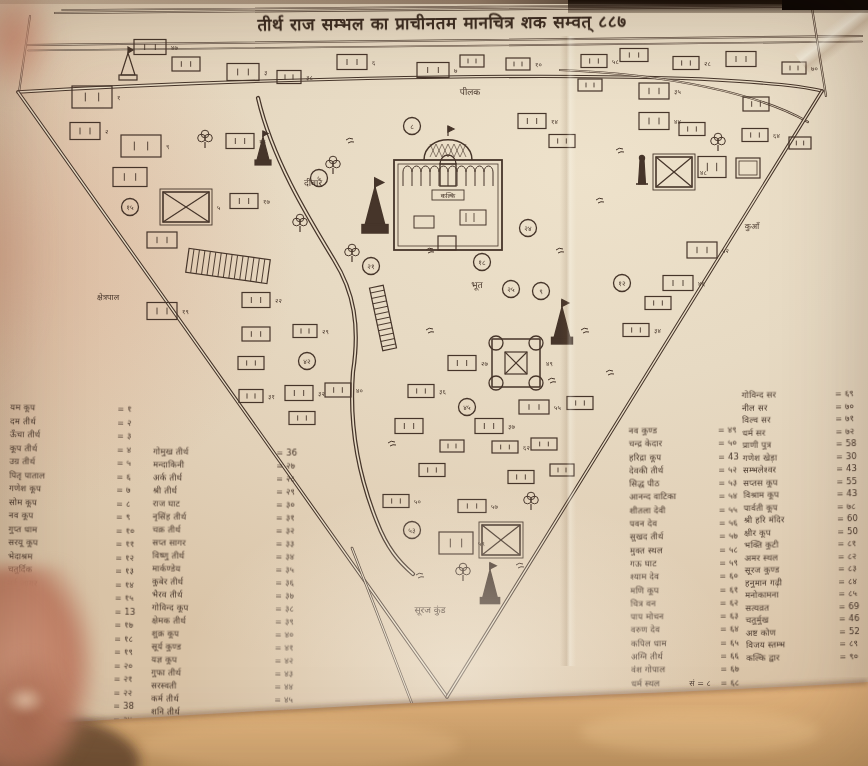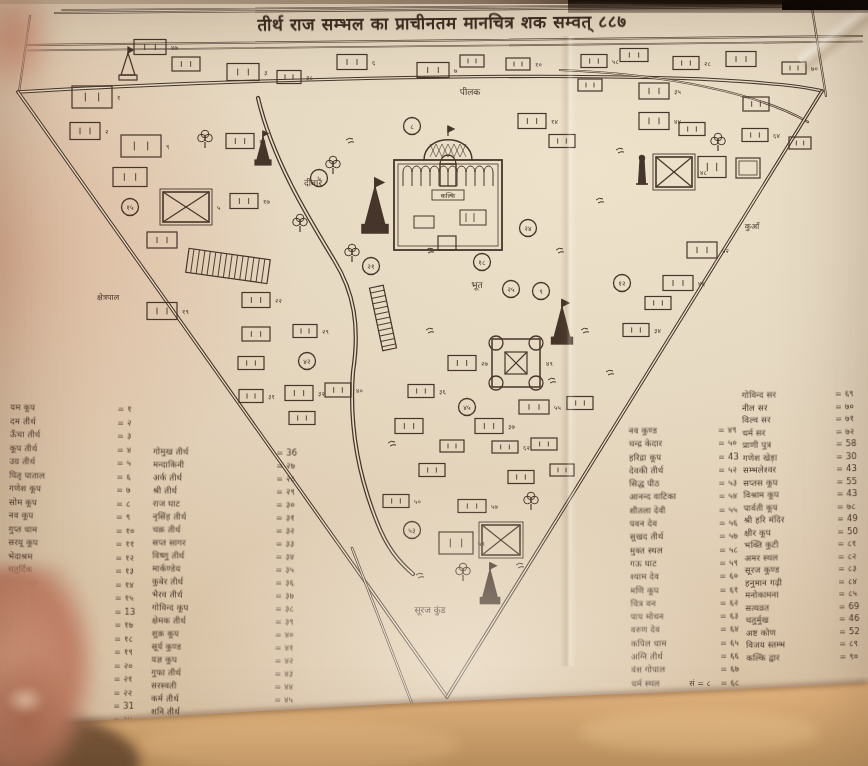--- a/index.html
+++ b/index.html
@@ -840,21 +840,21 @@
         <span class="lnum">२१</span>
       </div>
       <div class="lrow">
         <span class="lname">नारद कूप</span>
         <span class="leq">=</span>
         <span class="lnum">२२</span>
       </div>
       <div class="lrow">
         <span class="lname">अशोक कूप</span>
         <span class="leq">=</span>
-        <span class="lnum">31</span>
+        <span class="lnum">38</span>
       </div>
       <div class="lrow">
         <span class="lname">श्रद्धा धाम</span>
         <span class="leq">=</span>
         <span class="lnum">२४</span>
       </div>
       <div class="lrow">
         <span class="lname">भद्रक तीर्थ</span>
         <span class="leq">=</span>
         <span class="lnum">२५</span>
@@ -1126,21 +1126,21 @@
         <span class="lnum">43</span>
       </div>
       <div class="lrow">
         <span class="lname">पार्वती कूप</span>
         <span class="leq">=</span>
         <span class="lnum">७८</span>
       </div>
       <div class="lrow">
         <span class="lname">श्री हरि मंदिर</span>
         <span class="leq">=</span>
-        <span class="lnum">49</span>
+        <span class="lnum">60</span>
       </div>
       <div class="lrow">
         <span class="lname">क्षीर कूप</span>
         <span class="leq">=</span>
         <span class="lnum">50</span>
       </div>
       <div class="lrow">
         <span class="lname">भक्ति कुटी</span>
         <span class="leq">=</span>
         <span class="lnum">८१</span>

